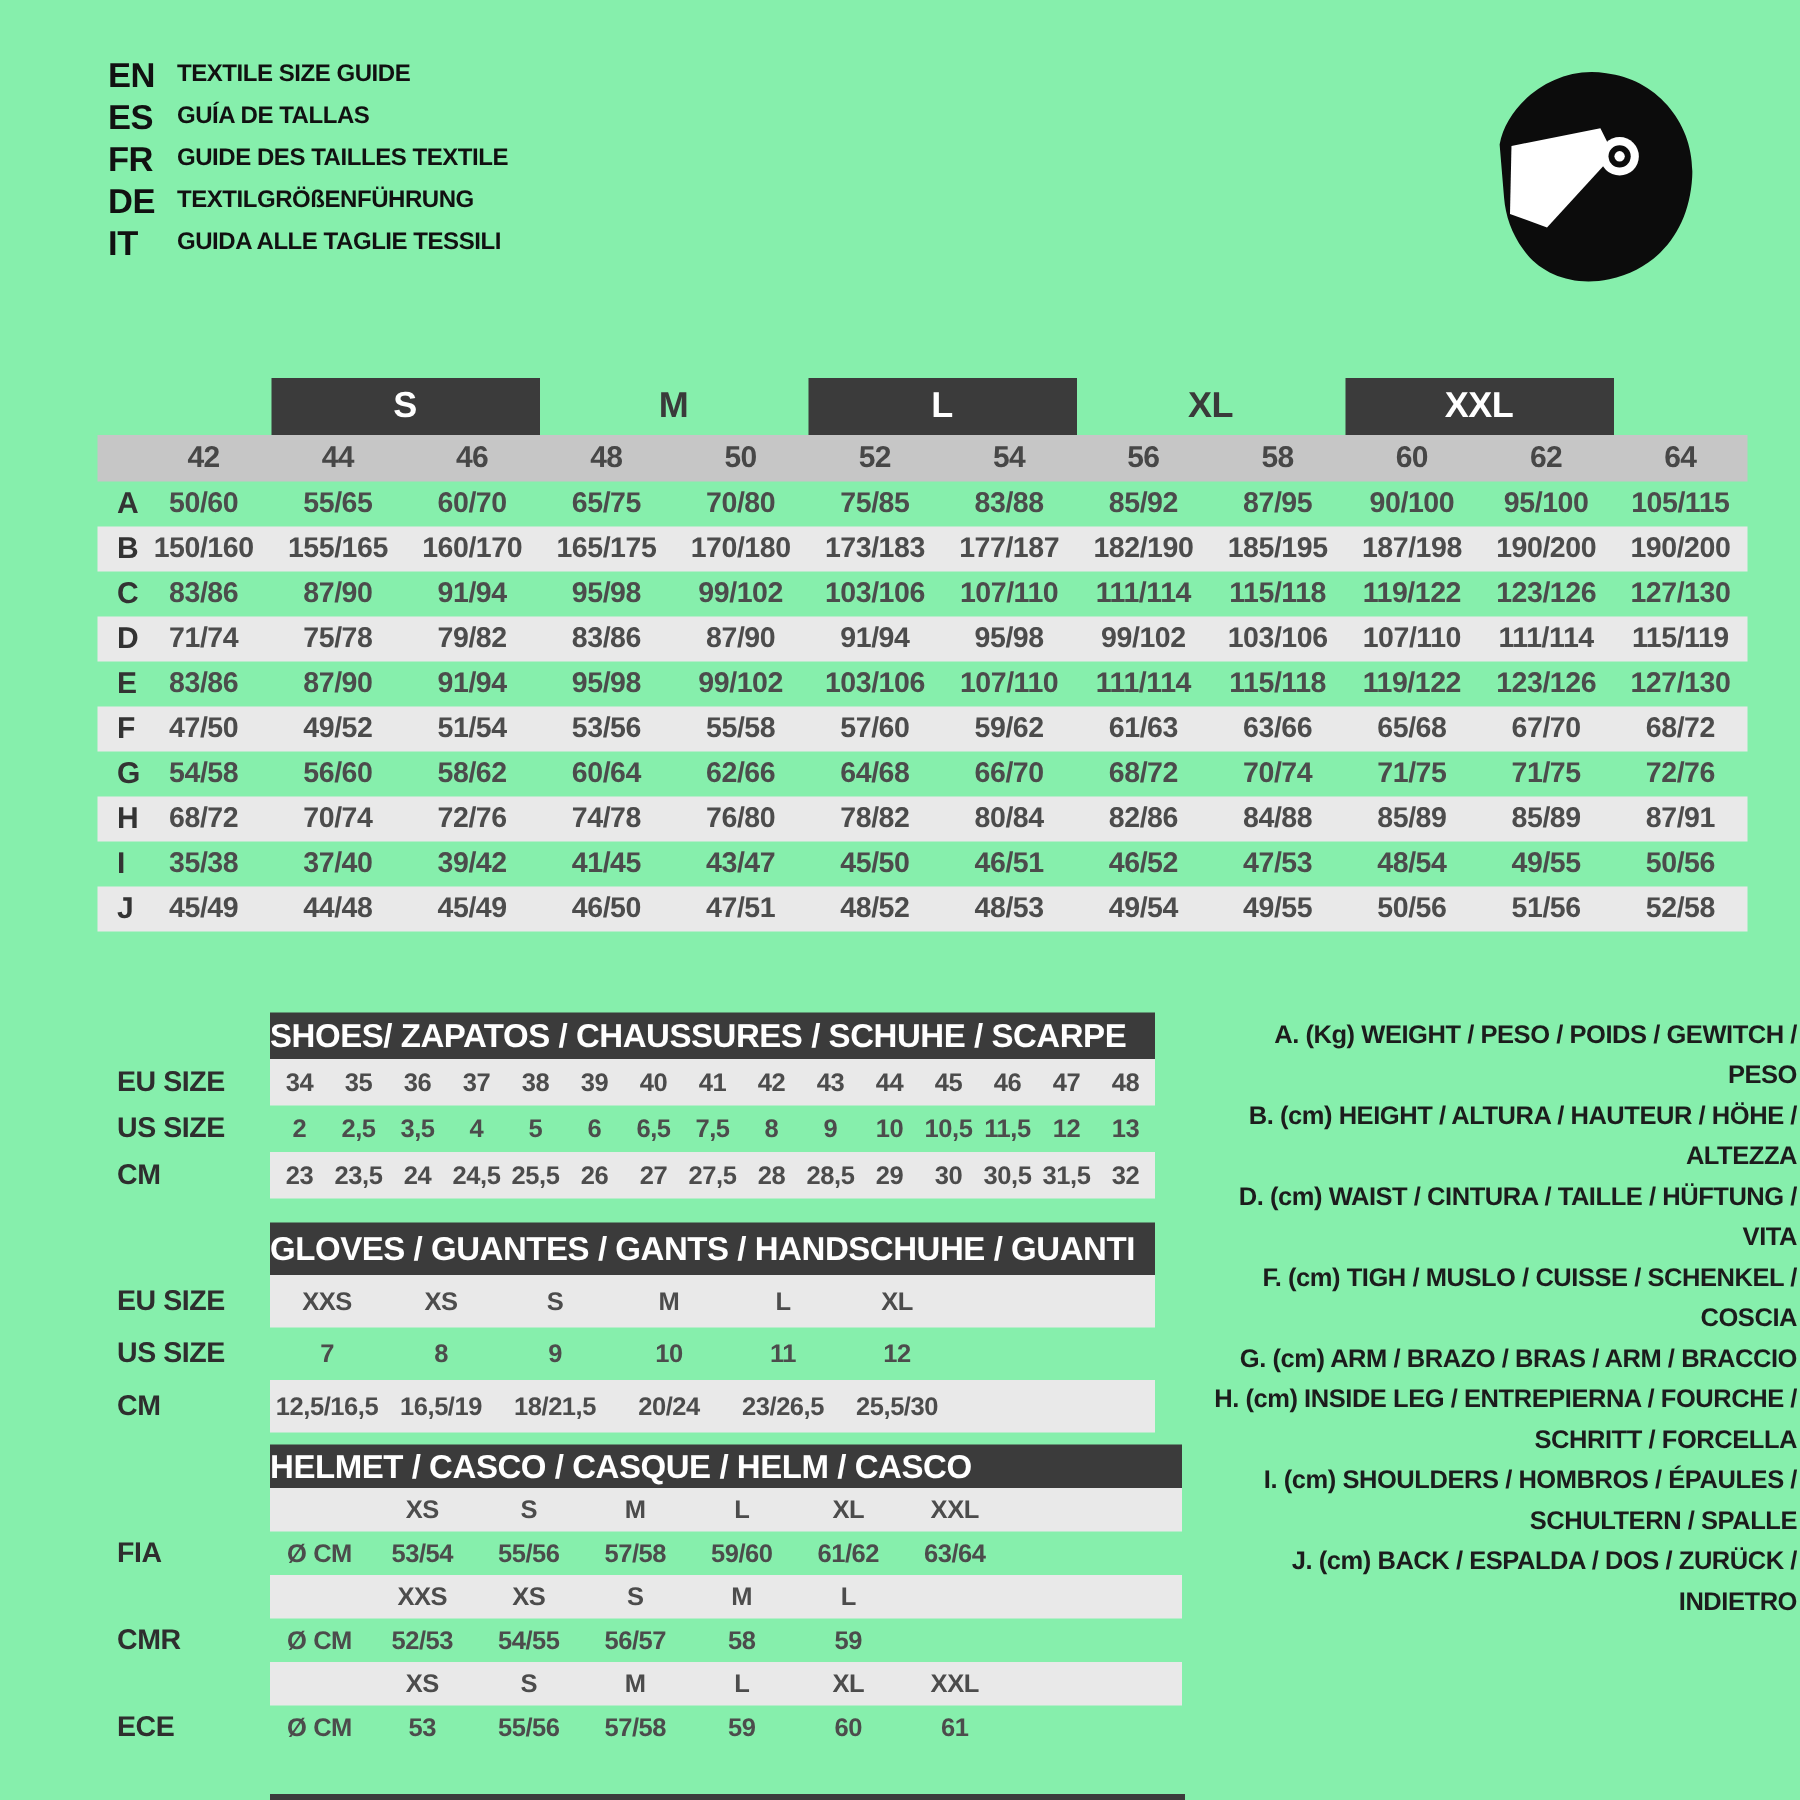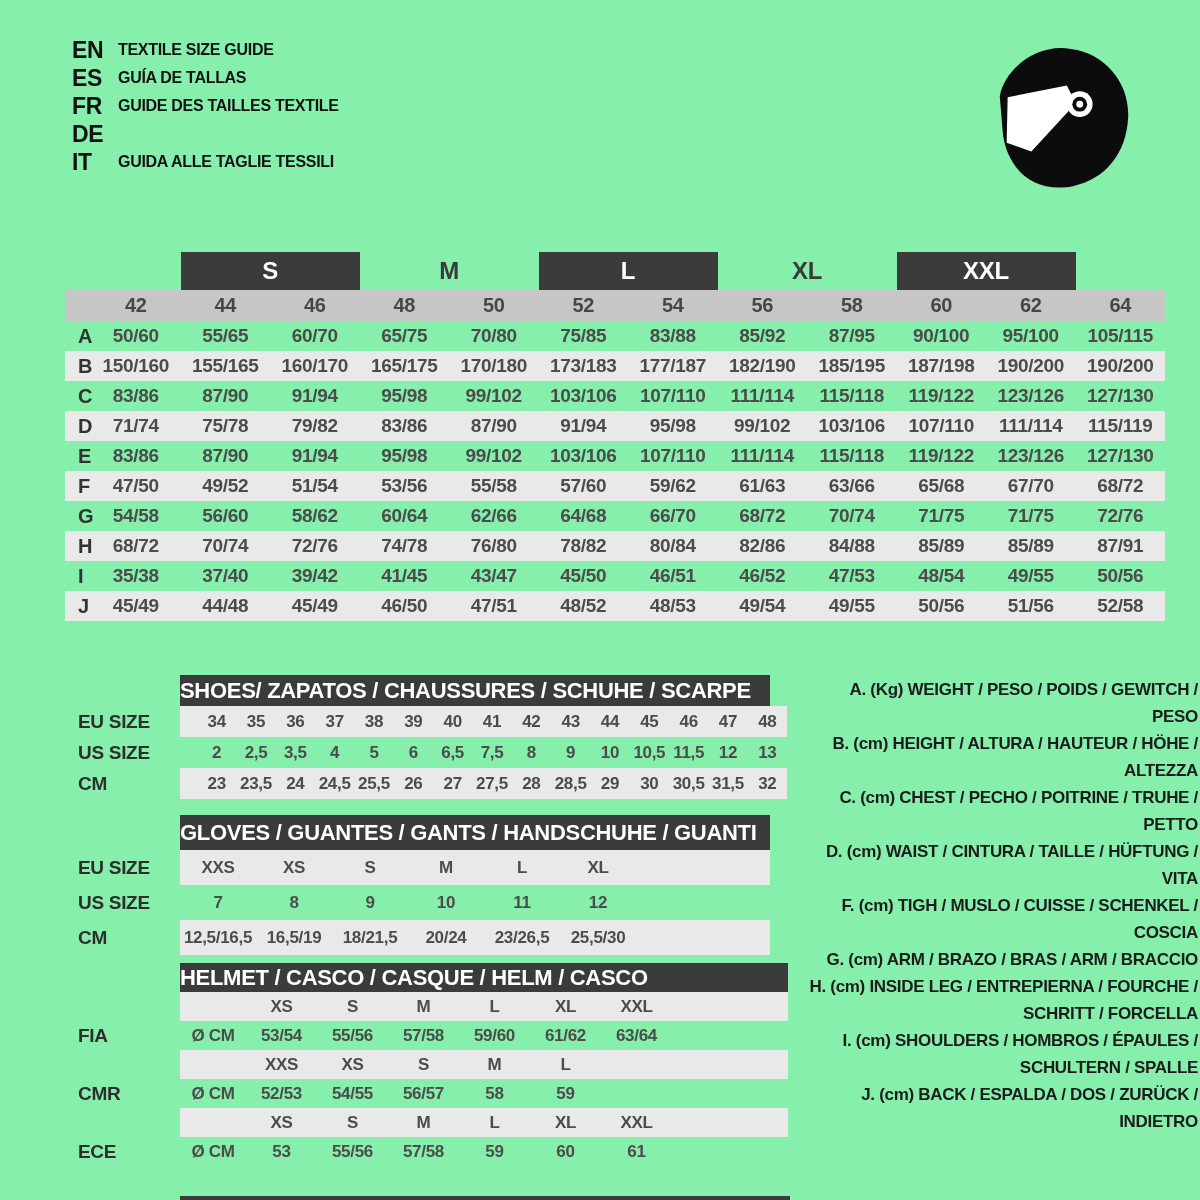--- a/index.html
+++ b/index.html
@@ -31,21 +31,21 @@
   .bottom-left{position:absolute; left:65px; top:675px; width:730px;}
   .bt-row{display:flex;}
   .bt-label{width:115px; display:flex; align-items:center; padding-left:13px; box-sizing:border-box;
             font-size:19px; color:#2e2e2e; white-space:nowrap;}
   .bt-title-row{height:34px;}
   .bt-title{width:590px; background:#3b3b3b; color:#fff; font-size:22px; display:flex;
             align-items:center; box-sizing:border-box; white-space:nowrap;}
   .bt-content{display:grid; align-items:center; width:590px;}
   .bt-cell{text-align:center; font-size:17px; color:#4c4c4c; white-space:nowrap;}
   .sec-shoes .bt-row{height:31px;}
-  .shoes-grid{grid-template-columns:repeat(15,1fr);padding-left:17px;}
+  .shoes-grid{grid-template-columns:repeat(15,1fr);}
   .sec-gloves{margin-top:16px;}
   .sec-gloves .bt-row{height:35px;}
   .gloves-grid{grid-template-columns:repeat(6,76px) 1fr;}
   .sec-gloves .bt-cell{font-size:17px;}
   .sec-helmet{margin-top:8px;}
   .sec-helmet .bt-row{height:29px;}
   .sec-helmet .bt-title{width:608px;}
   .sec-helmet .bt-content{width:608px;}
   .helmet-grid{grid-template-columns:66px repeat(6,71px) 1fr;}
   .sec-shoes .bt-row:not(.bt-title-row){height:31px;}
@@ -69,20 +69,21 @@
       <div class="lang-row">
         <div class="lang-code">ES</div>
         <div class="lang-title">GUÍA DE TALLAS</div>
       </div>
       <div class="lang-row">
         <div class="lang-code">FR</div>
         <div class="lang-title">GUIDE DES TAILLES TEXTILE</div>
       </div>
       <div class="lang-row">
         <div class="lang-code">DE</div>
+        <div class="lang-title">TEXTILGRÖßENFÜHRUNG</div>
       </div>
       <div class="lang-row">
         <div class="lang-code">IT</div>
         <div class="lang-title">GUIDA ALLE TAGLIE TESSILI</div>
       </div>
     </div>
 
   <svg class="helmet-icon" viewBox="0 0 160 160" aria-hidden="true">
     <path fill="#0c0c0c" d="M92 8
       C 126 12, 152 42, 150 78
@@ -460,21 +461,20 @@
             </div>
           </div>
         </div>
     </div>
 
   </div>
 
   <div class="legend">
       <div class="legend-item">A. (Kg) WEIGHT / PESO / POIDS / GEWITCH / PESO</div>
       <div class="legend-item">B. (cm) HEIGHT / ALTURA / HAUTEUR / HÖHE / ALTEZZA</div>
-      <div class="legend-item">C. (cm) CHEST / PECHO / POITRINE / TRUHE / PETTO</div>
       <div class="legend-item">D. (cm) WAIST / CINTURA / TAILLE / HÜFTUNG / VITA</div>
       <div class="legend-item">F. (cm) TIGH / MUSLO / CUISSE / SCHENKEL / COSCIA</div>
       <div class="legend-item">G. (cm) ARM / BRAZO / BRAS / ARM / BRACCIO</div>
       <div class="legend-item">H. (cm) INSIDE LEG / ENTREPIERNA / FOURCHE / SCHRITT / FORCELLA</div>
       <div class="legend-item">I. (cm) SHOULDERS / HOMBROS / ÉPAULES / SCHULTERN / SPALLE</div>
       <div class="legend-item">J. (cm) BACK / ESPALDA / DOS / ZURÜCK / INDIETRO</div>
     </div>
 
   <div class="clip-bar"></div>
 

